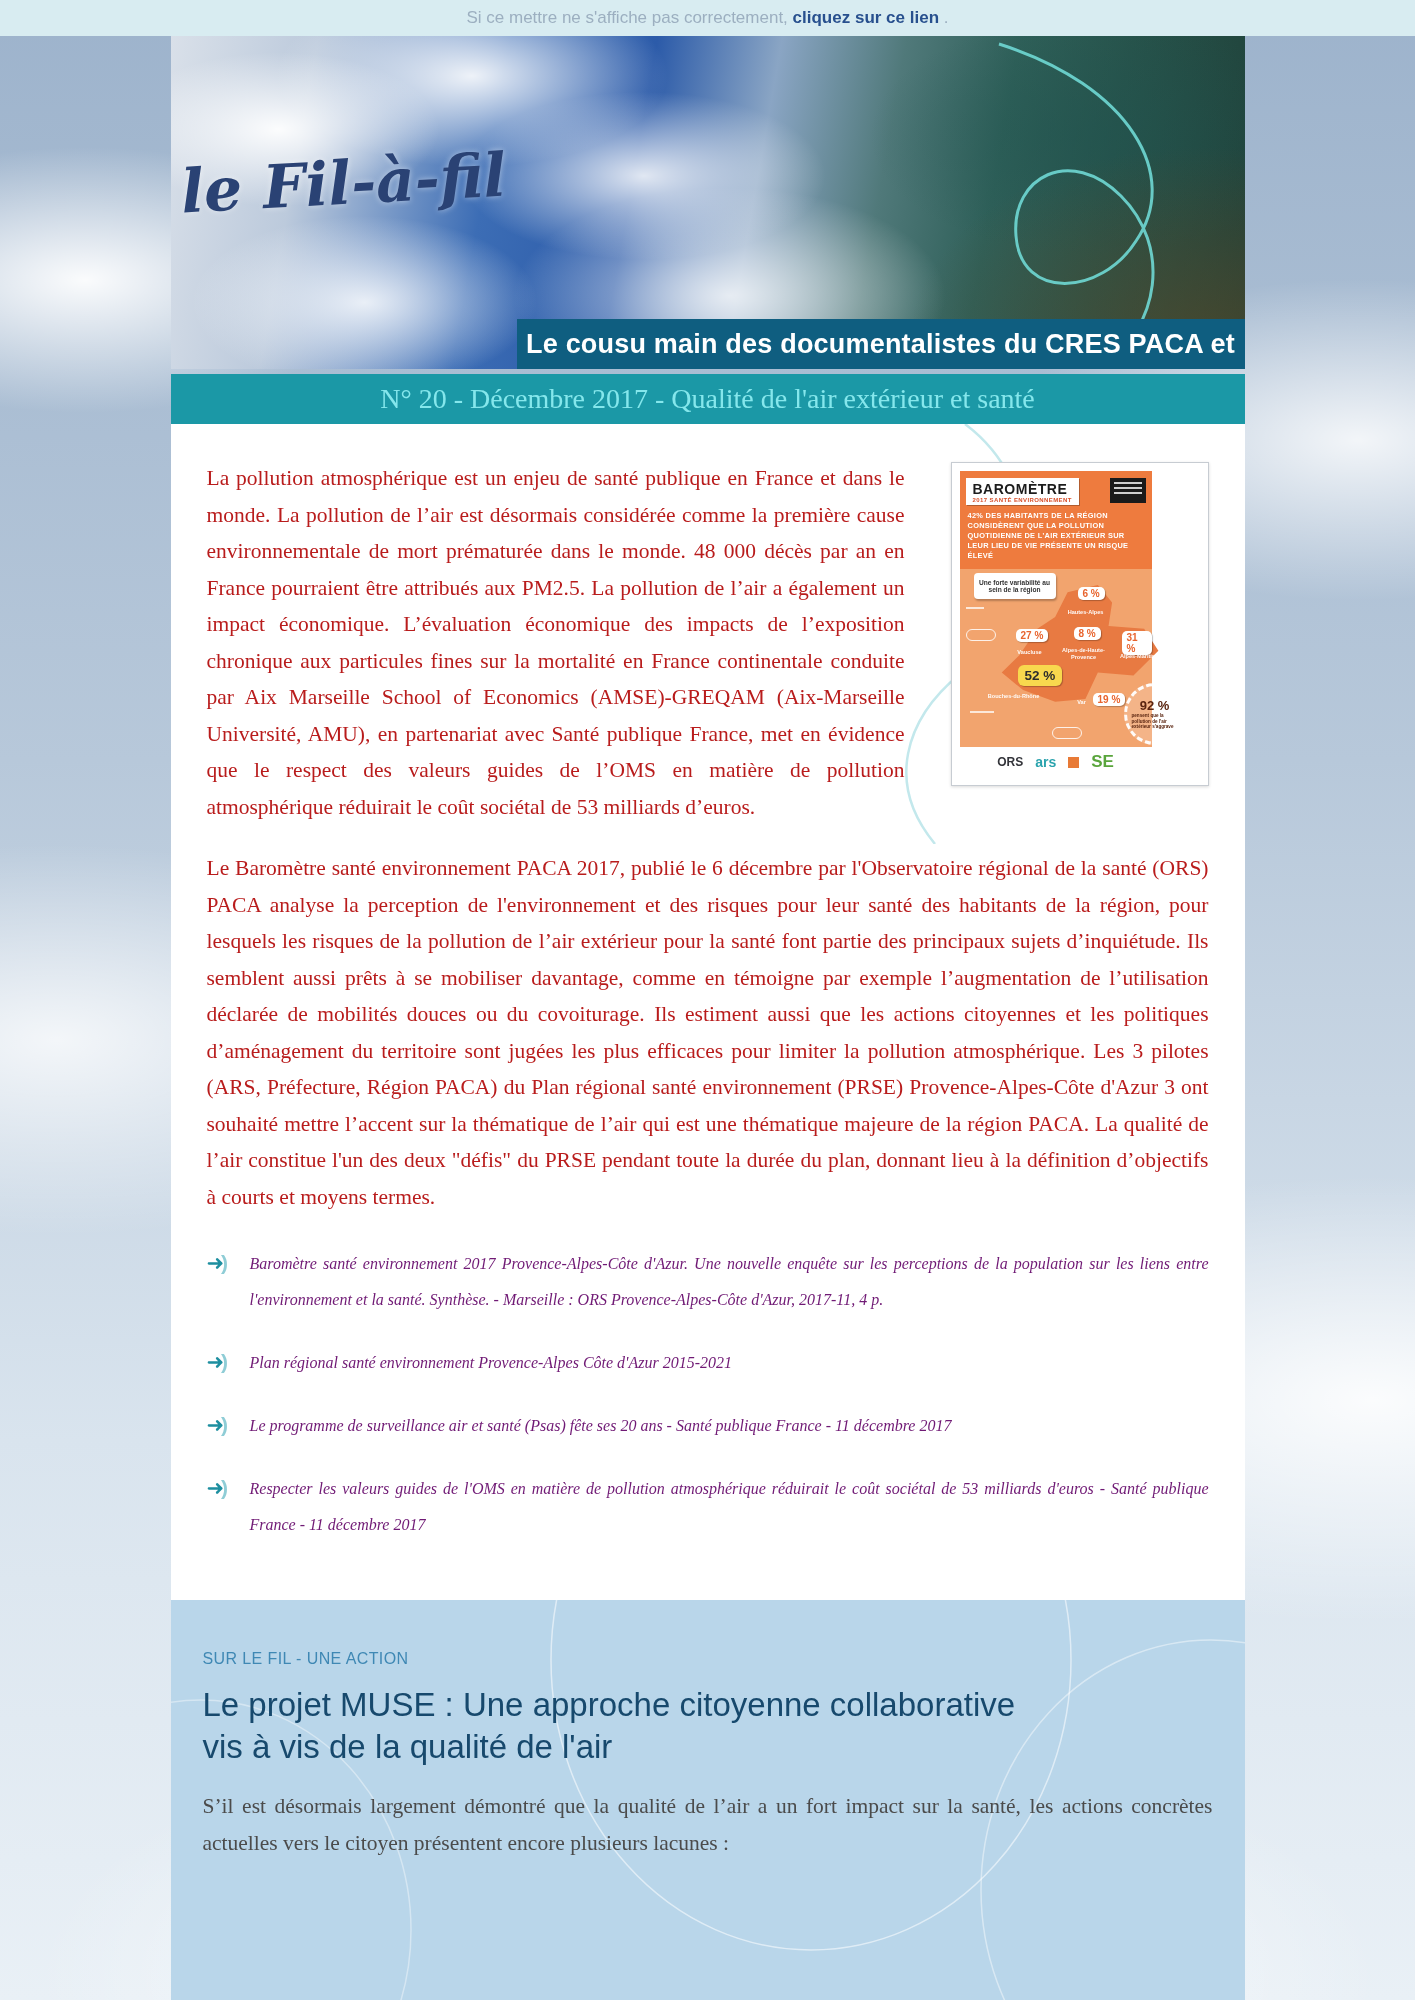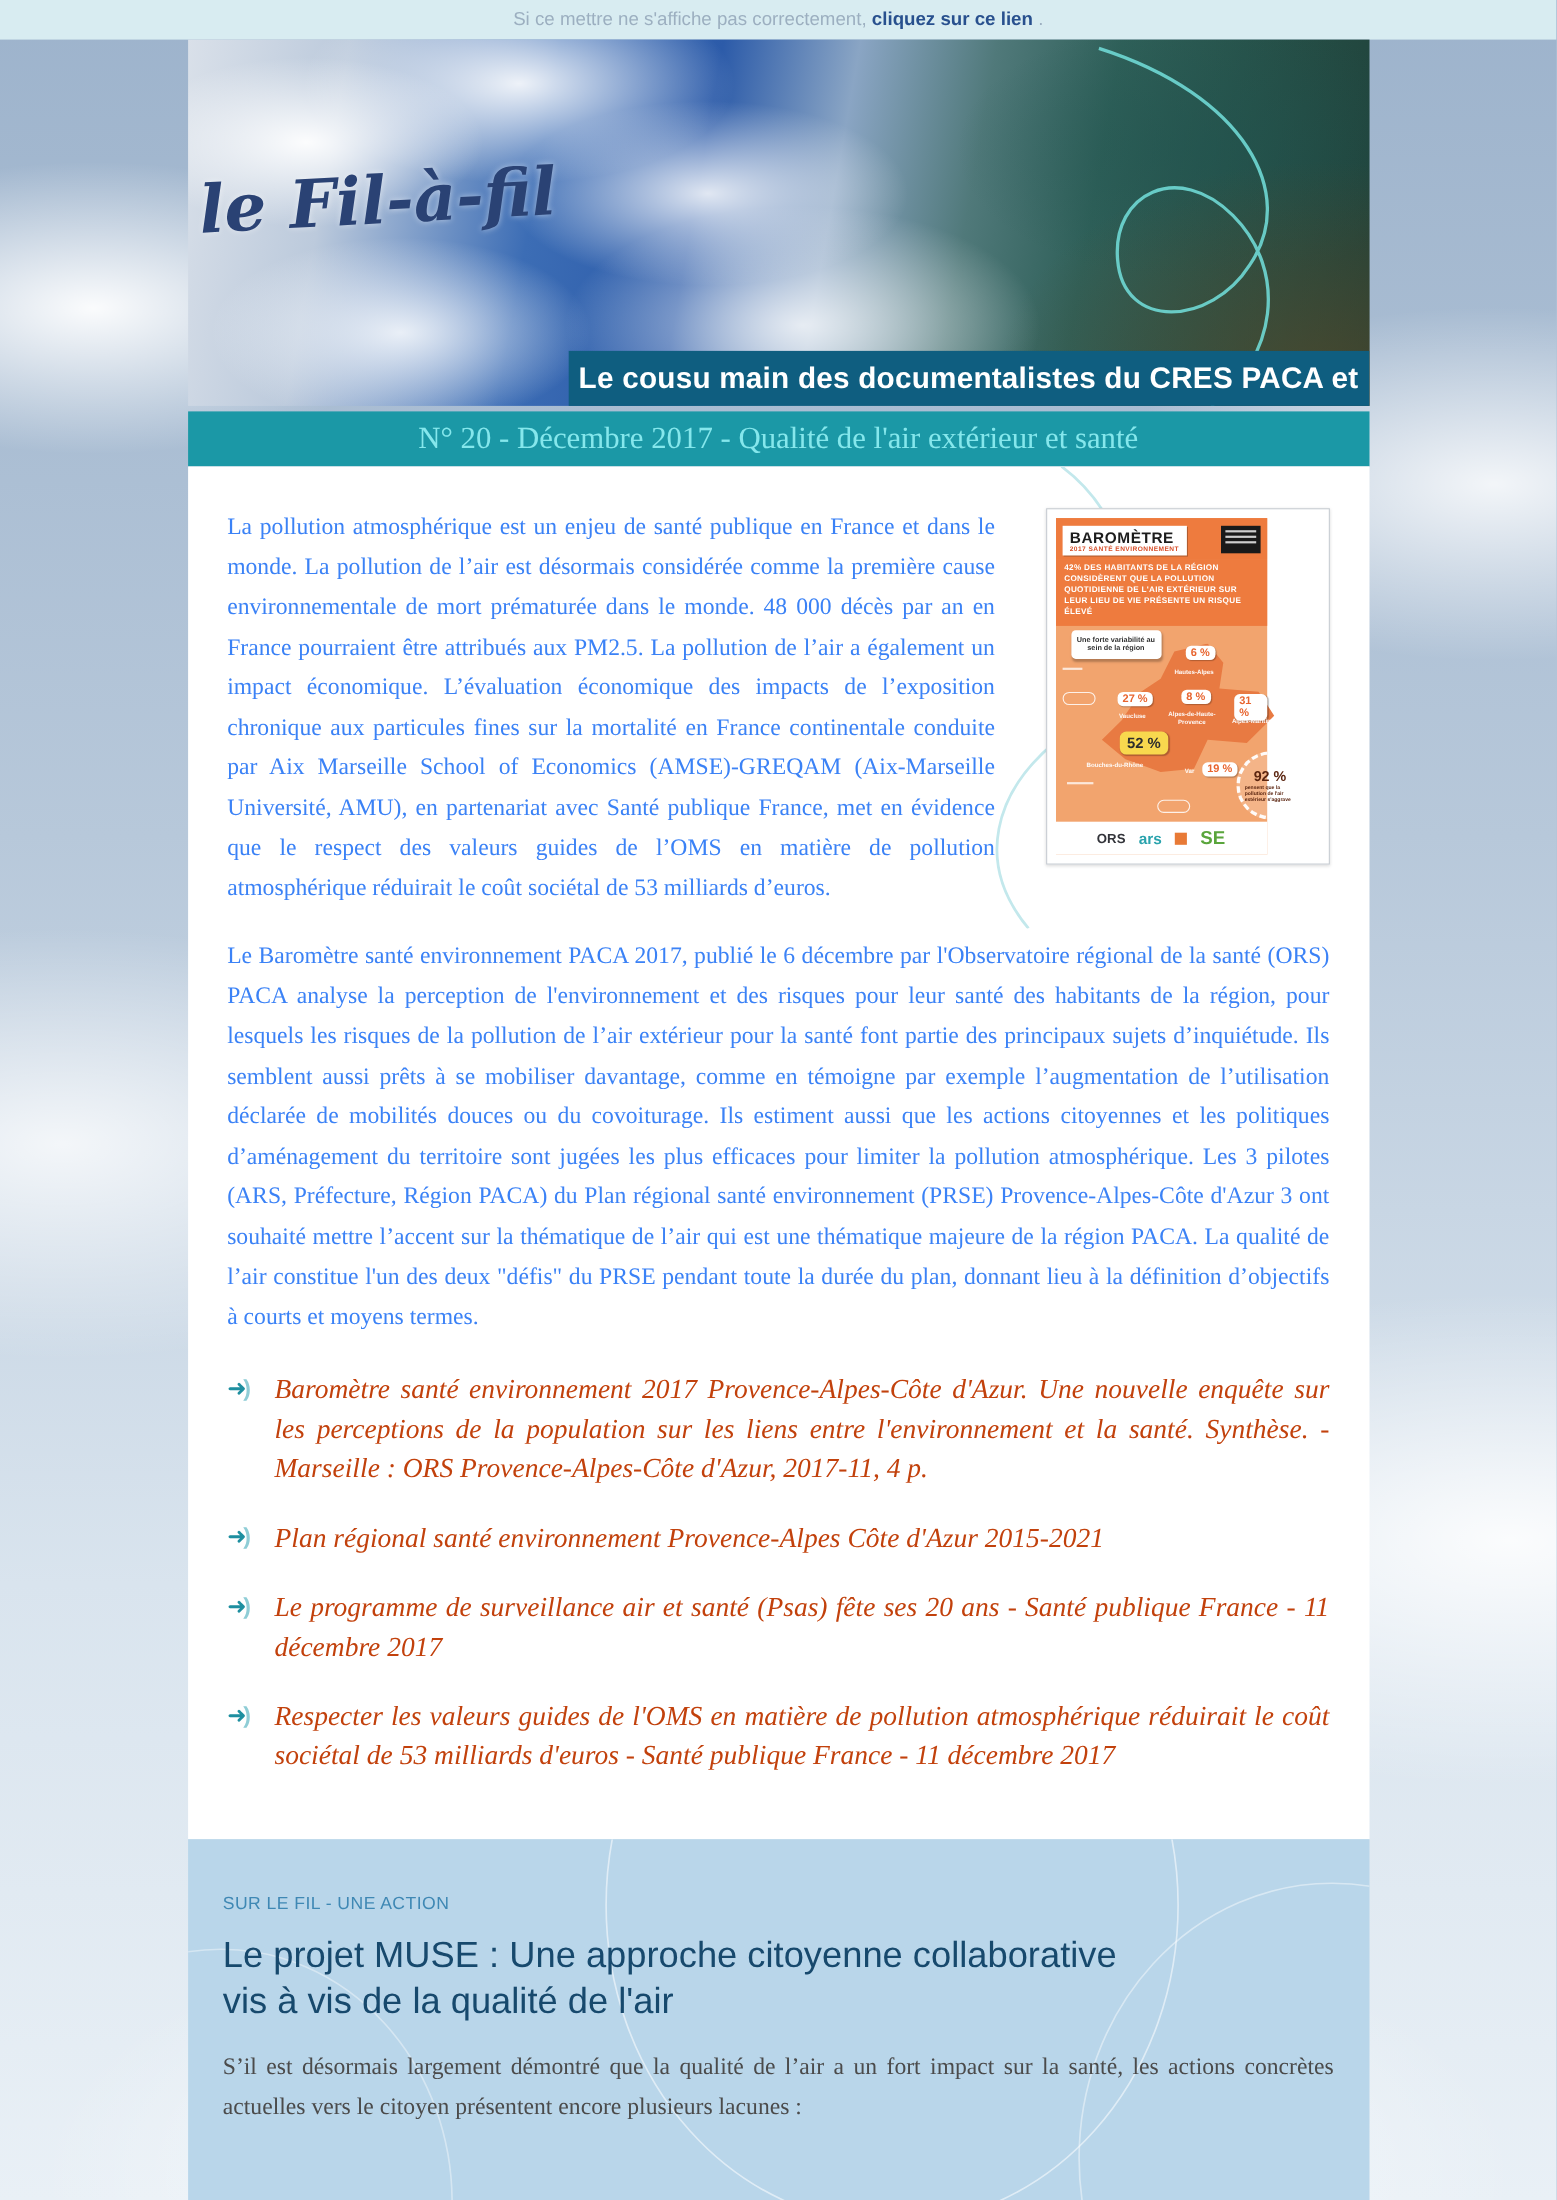--- a/index.html
+++ b/index.html
@@ -55,21 +55,21 @@
     font-size:28px; color:#85e7ec; text-align:center; line-height:50px;
   }
   
   .content{
     position:relative; background:#ffffff; padding:36px 36px 30px; z-index:0;
   }
   .deco-curve{ position:absolute; right:40px; top:0; pointer-events:none; z-index:0; }
   .para{
     position:relative; z-index:1;
     font-family:"Liberation Serif", serif; font-size:21.5px; line-height:36.5px;
-    color:#3b82f6; text-align:justify; margin-bottom:25px;
+    color:#b91c1c; text-align:justify; margin-bottom:25px;
   }
   
   .baro-card{
     position:relative; z-index:2; float:right; width:258px;
     margin:2px 0 14px 46px; background:#fff; border:1px solid #c7ccd2;
     padding:8px; box-shadow:0 1px 3px rgba(0,0,0,.15); cursor:pointer;
   }
   .baro-inner{ background:#f2a46e; width:192px; }
   .baro-head{ display:flex; justify-content:space-between; align-items:flex-start; background:#ee7b3e; padding:7px 6px 4px; }
   .baro-title-box{ background:#fff; padding:3px 7px 2px; box-shadow:1px 1px 0 rgba(0,0,0,.25); }
@@ -115,22 +115,22 @@
   .lg-ors{ font-size:12px; font-weight:bold; color:#33343a; }
   .lg-ars{ font-size:14px; font-weight:bold; color:#2aa3ad; }
   .lg-sq{ width:11px; height:11px; background:#e87a36; }
   .lg-se{ font-size:17px; font-weight:bold; color:#5aa53c; }
   
   .links{ position:relative; z-index:1; padding-top:6px; }
   .link-item{ display:flex; gap:13px; margin-bottom:27px; }
   .bullet{ flex:0 0 30px; font-size:21px; line-height:34px; color:#1e8fa0; white-space:nowrap; }
   .bullet .par{ color:#8fcdd6; font-weight:bold; margin-left:-3px; }
   .link-text{
-    font-family:"Liberation Serif", serif; font-style:italic; font-size:25px;
-    line-height:36px; color:#c2410c; text-align:justify; text-decoration:none; cursor:pointer; display:block;
+    font-family:"Liberation Serif", serif; font-style:italic; font-size:16px;
+    line-height:36px; color:#701a75; text-align:justify; text-decoration:none; cursor:pointer; display:block;
   }
   
   .action{
     position:relative; background:#b9d6ea; padding:50px 32px 40px; min-height:420px; overflow:hidden;
   }
   .action-circles{ position:absolute; left:0; top:0; pointer-events:none; }
   .kicker{ position:relative; font-size:16px; font-weight:normal; color:#3f88b4; letter-spacing:.4px; }
   .action-title{
     position:relative; margin:16px 0 20px; font-size:33px; font-weight:normal;
     color:#17496d; line-height:42px; max-width:860px;

